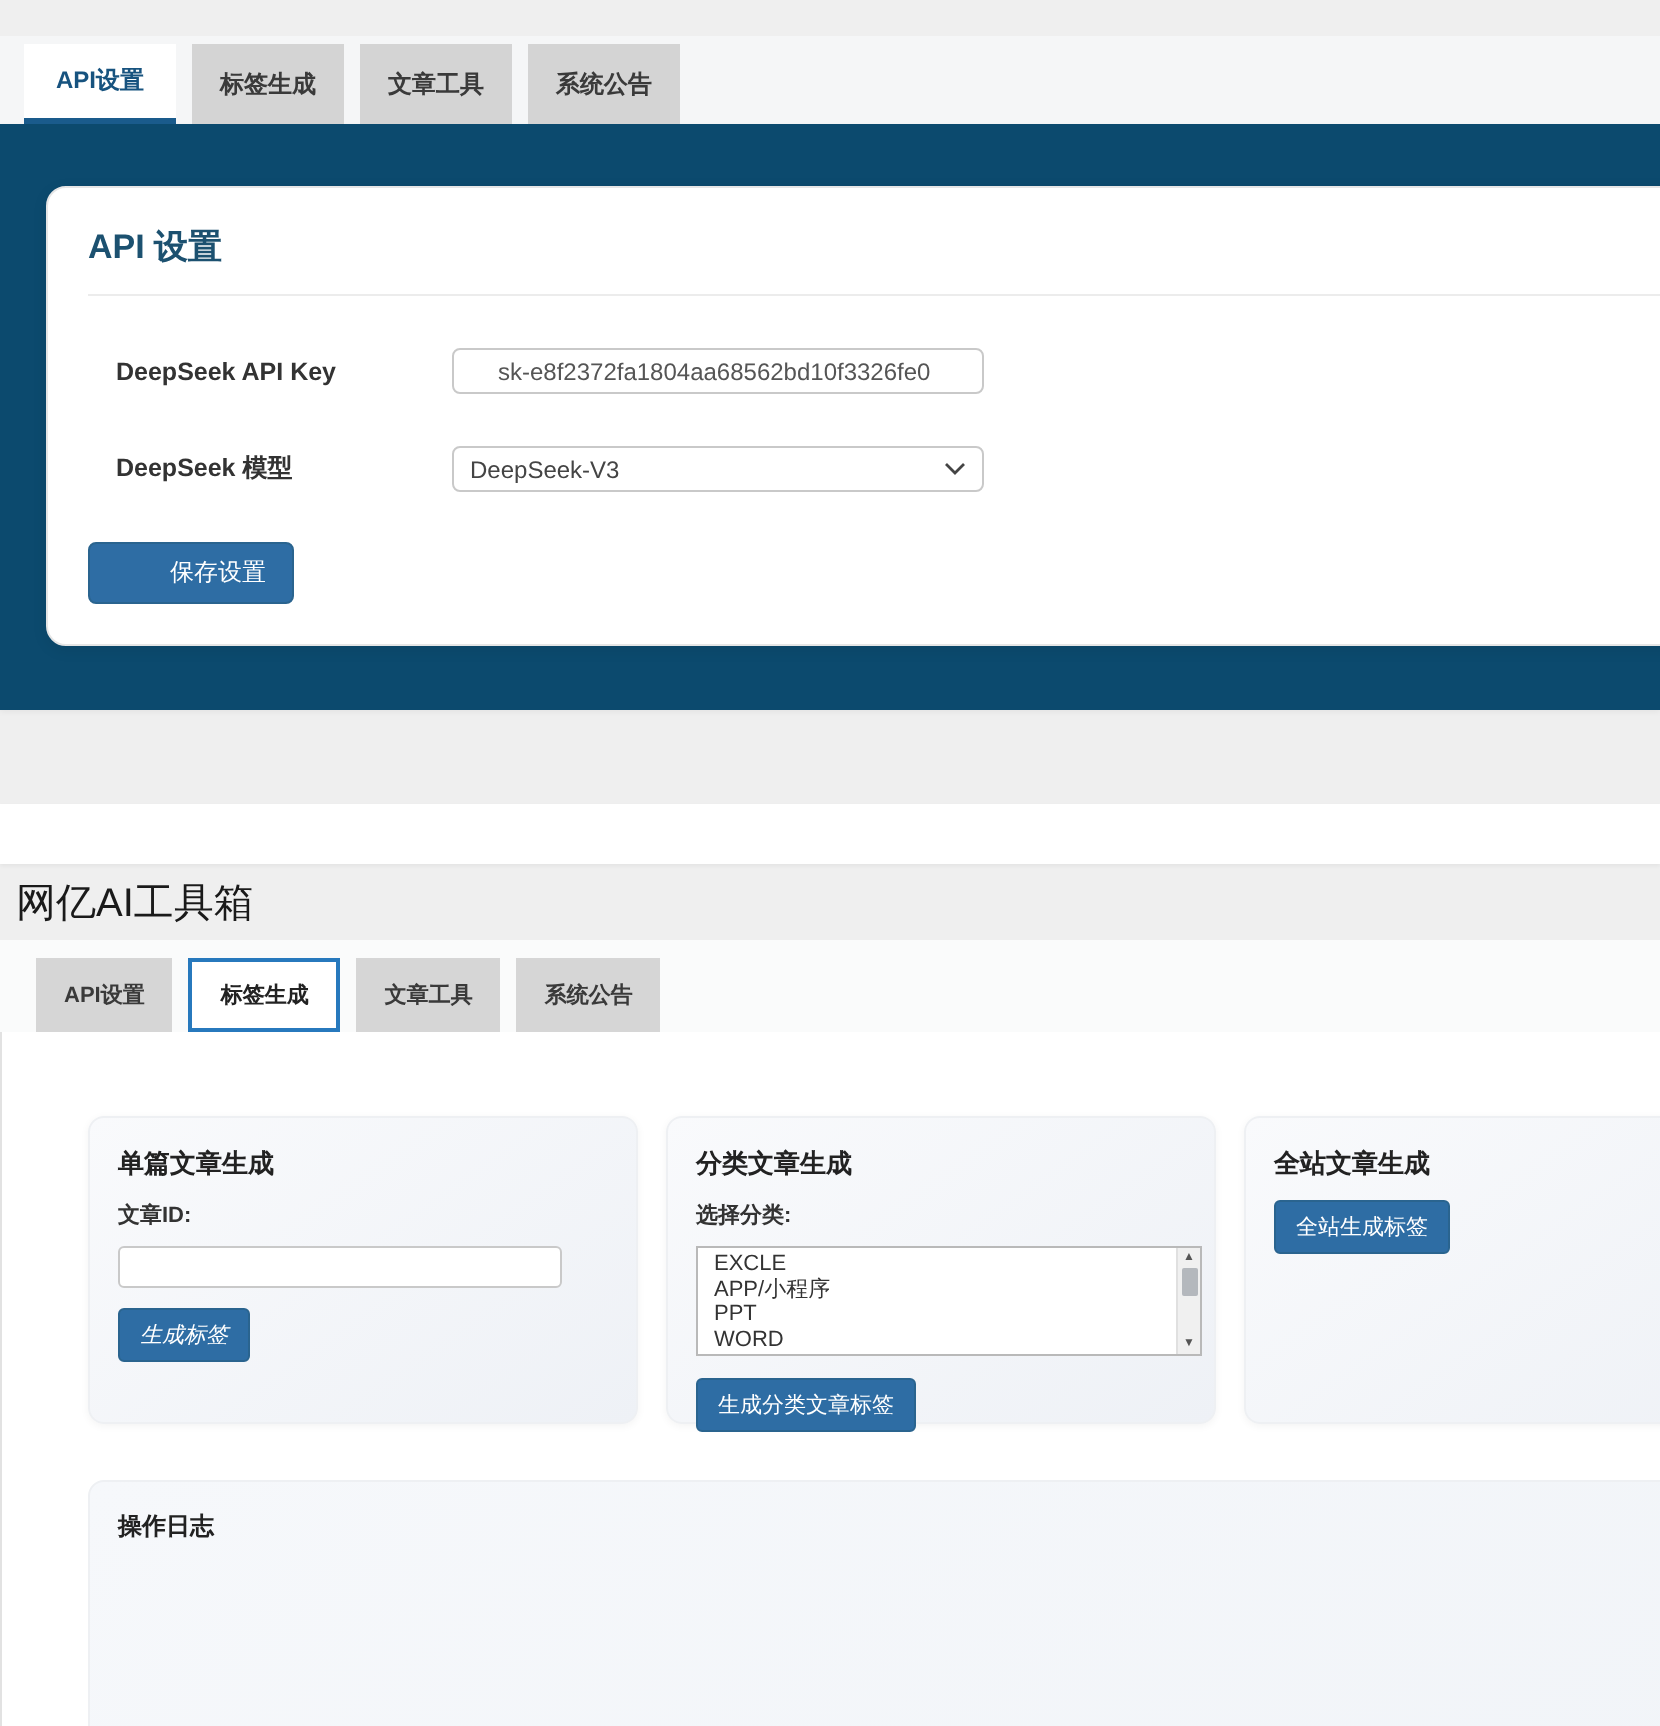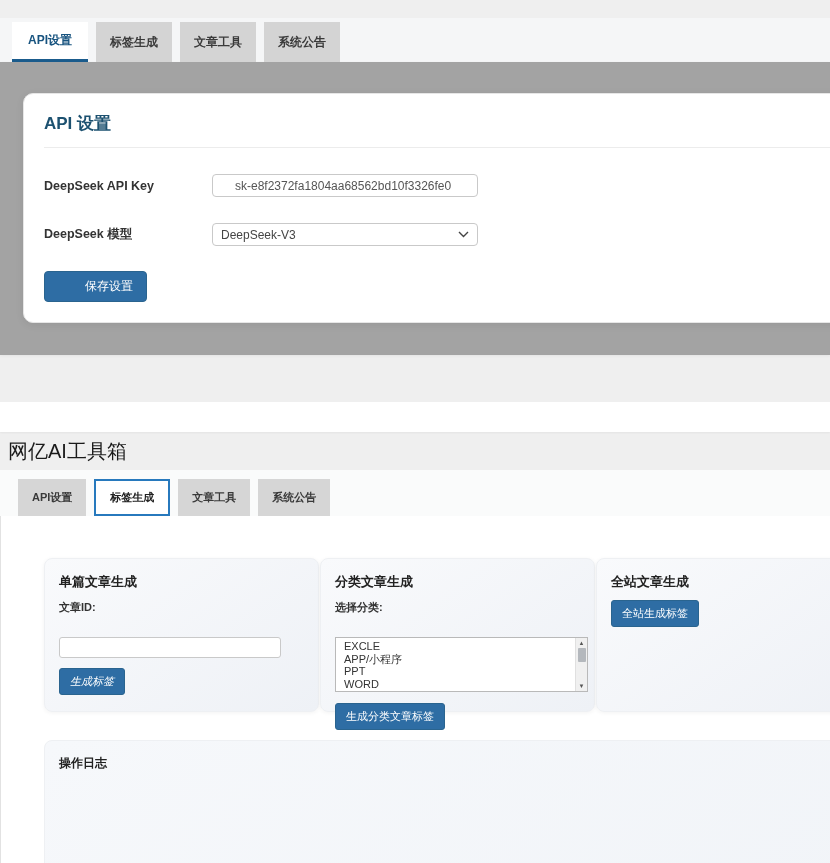--- a/index.html
+++ b/index.html
@@ -32,21 +32,21 @@
     cursor: pointer;
   }
   .tab1.active {
     background: #ffffff;
     color: #17537f;
     border-bottom: 3px solid #1a5b8c;
   }
 
   
   .section1 {
-    background: #a3a3a3;
+    background: #0c4a6e;
     height: 293px;
     padding: 31px 0 0 23px;
     box-shadow: 0 1px 3px rgba(0,0,0,0.05);
   }
   .api-card {
     width: 900px;
     height: 230px;
     background: #ffffff;
     border: 1px solid #e6e6e6;
     border-radius: 10px;
@@ -63,20 +63,21 @@
   .form-row {
     display: flex;
     align-items: center;
     margin-top: 26px;
   }
   .form-label {
     width: 168px;
     font-size: 12.5px;
     font-weight: bold;
     color: #333;
+    margin-left: 14px;
   }
   .text-input {
     width: 266px;
     height: 23px;
     border: 1px solid #c9c9c9;
     border-radius: 4px;
     font-size: 12px;
     color: #555;
     padding: 0 22px;
     background: #fff;
@@ -155,42 +156,42 @@
     border: 2px solid #2779bd;
   }
 
   
   .section2 {
     background: #ffffff;
     height: 347px;
     border-left: 1px solid #e2e2e2;
     padding: 42px 0 0 43px;
   }
-  .cards-row { display: flex; gap: 1px; }
+  .cards-row { display: flex; gap: 14px; }
   .tool-card {
     width: 275px;
     height: 154px;
     border-radius: 8px;
     background: linear-gradient(145deg, #f9fafc 0%, #eef1f6 100%);
     border: 1px solid #eef0f3;
     box-shadow: 0 1px 4px rgba(0,0,0,0.05);
     padding: 14px 14px;
     flex-shrink: 0;
   }
   .tool-card-title {
     font-size: 13px;
     font-weight: bold;
     color: #222;
     margin-bottom: 9px;
   }
   .small-label {
     font-size: 11px;
     font-weight: bold;
     color: #333;
-    margin-bottom: 22px;
+    margin-bottom: 8px;
   }
   .small-input {
     width: 222px;
     height: 21px;
     border: 1px solid #c9c9c9;
     border-radius: 3px;
     background: #fff;
     font-size: 11px;
     padding: 0 6px;
     font-family: "Liberation Sans", sans-serif;

